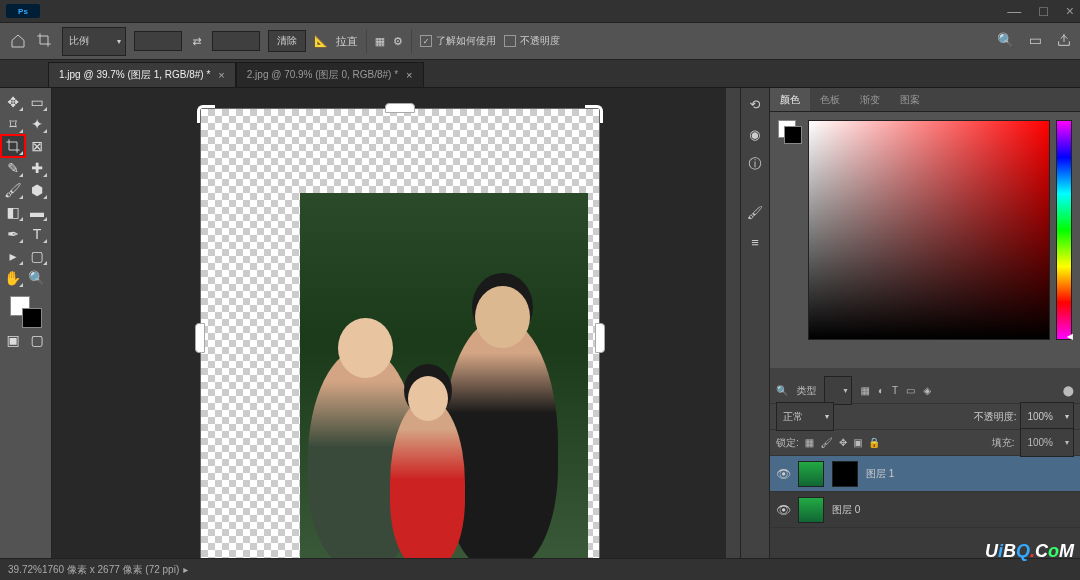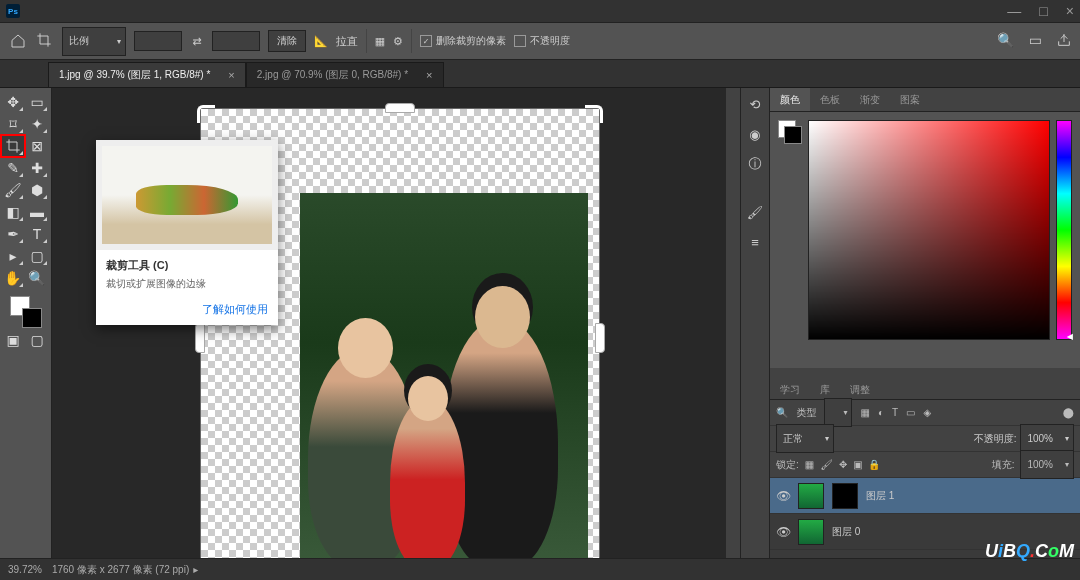--- a/index.html
+++ b/index.html
@@ -1,35 +1,35 @@
 <!DOCTYPE html>
 <html><head>
 <meta charset="utf-8">
 <style>
 *{margin:0;padding:0;box-sizing:border-box;font-family:"Microsoft YaHei",Arial,sans-serif}
 body{width:1080px;height:580px;background:#323232;color:#ccc;font-size:11px;overflow:hidden;position:relative}
 .titlebar{height:22px;background:#323232;display:flex;align-items:center;padding:0 6px}
-.ps-logo{width:14px;height:14px;background:#001e36;border-radius:2px;margin-right:8px;font-size:8px;color:#31a8ff;display:flex;align-items:center;justify-content:center;font-weight:bold}
+.ps-logo{width:34px;height:14px;background:#001e36;border-radius:2px;margin-right:8px;font-size:8px;color:#31a8ff;display:flex;align-items:center;justify-content:center;font-weight:bold}
 .menu{display:flex;gap:2px}
 .menu span{padding:3px 6px;cursor:default}
 .winctl{margin-left:auto;display:flex;gap:18px;font-size:14px;color:#999}
 .optbar{height:38px;background:#535353;display:flex;align-items:center;padding:0 8px;gap:8px;border-top:1px solid #222;border-bottom:1px solid #222}
 .home-ic{width:20px;height:18px;display:flex;align-items:center;justify-content:center}
 .crop-ic{width:18px;height:18px}
 .dd{background:#3f3f3f;border:1px solid #222;padding:2px 20px 2px 6px;position:relative;min-width:64px;height:29px;font-size:10px;display:flex;align-items:center}
 .dd::after{content:"▾";position:absolute;right:4px;font-size:8px}
 .inp{background:#3f3f3f;border:1px solid #222;width:48px;height:20px}
 .swap-ic{width:14px;height:14px;display:flex;align-items:center;justify-content:center}
 .btn{background:#3f3f3f;border:1px solid #222;padding:3px 8px;font-size:10px}
 .sep{width:1px;height:24px;background:#444}
 .chk{display:flex;align-items:center;gap:4px;font-size:10px}
 .chk .box{width:12px;height:12px;border:1px solid #999;display:flex;align-items:center;justify-content:center;font-size:8px}
 .right-icons{margin-left:auto;display:flex;gap:14px;font-size:14px}
 .tabs{height:28px;background:#323232;display:flex;align-items:flex-end;padding-left:48px;border-bottom:1px solid #1a1a1a}
-.tab{padding:5px 10px;font-size:10px;color:#999;background:#282828;border:1px solid #1a1a1a;border-bottom:none;display:flex;align-items:center;gap:18px}
+.tab{padding:5px 10px;font-size:10px;color:#999;background:#282828;border:1px solid #1a1a1a;border-bottom:none;display:flex;align-items:center;gap:8px}
 .tab.active{background:#3a3a3a;color:#eee}
 .tab .x{font-size:11px;color:#aaa}
 .main{display:flex;height:calc(580px - 22px - 38px - 28px - 22px)}
 .toolbar{width:52px;background:#535353;display:flex;flex-wrap:wrap;padding:4px 2px;gap:2px;align-content:flex-start;border-right:1px solid #222}
 .tool{width:22px;height:20px;display:flex;align-items:center;justify-content:center;font-size:14px;color:#ddd;position:relative}
 .tool.sel{outline:2px solid red;background:#3a3a3a}
 .tool .tri{position:absolute;bottom:1px;right:1px;border:2px solid transparent;border-right-color:#ccc;border-bottom-color:#ccc;width:0;height:0}
 .swatch{width:32px;height:32px;margin:6px auto 0;position:relative}
 .swatch .fg{width:20px;height:20px;background:#fff;border:1px solid #888;position:absolute;top:0;left:0}
 .swatch .bg{width:20px;height:20px;background:#000;border:1px solid #888;position:absolute;bottom:0;right:0}
@@ -79,21 +79,21 @@
 .lyr-opts{display:flex;align-items:center;gap:4px}
 .lyr-opts .dd{min-width:58px}
 .lock-row{font-size:10px;color:#bbb}
 .layer-list{flex:1;background:#3a3a3a}
 .layer{height:36px;display:flex;align-items:center;padding:0 6px;gap:8px;border-bottom:1px solid #333;font-size:10px}
 .layer.sel{background:#4a6a8a}
 .eye{width:14px;font-size:12px}
 .thumb{width:26px;height:26px;background:#888;border:1px solid #222}
 .thumb.photo-t{background:linear-gradient(#2a4,#163)}
 .mask{width:26px;height:26px;background:#000;border:1px solid #222}
-.statusbar{height:22px;background:#323232;display:flex;align-items:center;padding:0 8px;gap:10px;font-size:10px;color:#aaa;border-top:1px solid #222}
+.statusbar{height:22px;background:#323232;display:flex;align-items:center;padding:0 8px;gap:0;font-size:10px;color:#aaa;border-top:1px solid #222}
 .statusbar .arrow::after{content:"▸";margin-left:4px}
 .watermark{position:absolute;right:6px;bottom:18px;font-size:18px;font-weight:bold;font-style:italic}
 .watermark .u{color:#fff}.watermark .b{color:#3af}.watermark .d{color:#f33}.watermark .c{color:#3f6}
 svg{width:16px;height:16px;stroke:#ccc;fill:none;stroke-width:1.5}
 </style>
 </head>
 <body>
 
 <div class="titlebar">
   <div class="ps-logo">Ps</div>
@@ -119,21 +119,21 @@
   <input class="inp" style="">
   <div class="btn">清除</div>
   <div>📐</div>
   <span>拉直</span>
   <div class="sep"></div>
   <div>▦</div>
   <div>⚙</div>
   <div class="sep"></div>
   <div class="chk">
       <span class="box">✓</span>
-      <span>删除裁剪的像素</span>
+      <span>了解如何使用</span>
     </div>
   <div class="chk">
       <span class="box"></span>
       <span>不透明度</span>
     </div>
   <div class="right-icons">
     <span>🔍</span>
     <span>▭</span>
     <span><svg viewBox="0 0 24 24">
           <path d="M4 14v6h16v-6M12 3v12m-5-5l5-5 5 5"></path>
@@ -193,30 +193,20 @@
       <div class="crop-handle ch-r"></div>
       <div class="crop-handle ch-tl"></div>
       <div class="crop-handle ch-tr"></div>
     </div>
     <div class="photo">
       <div class="person p3"></div>
       <div class="person p1"></div>
       <div class="person p2"></div>
     </div>
 
-    <div class="tooltip">
-      <div class="timg">
-          <div class="timg-in"></div>
-        </div>
-      <div class="tb">
-        <div class="tt">裁剪工具 (C)</div>
-        <div class="td">裁切或扩展图像的边缘</div>
-      </div>
-      <div class="tl">了解如何使用</div>
-    </div>
   </div>
 
   <div class="vscroll"></div>
 
   <div class="collapsed">
     <div class="cic">⟲</div>
     <div class="cic">◉</div>
     <div class="cic">ⓘ</div>
     <div class="cic" style="height:8px"></div>
     <div class="cic">🖌</div>
@@ -233,25 +223,20 @@
     <div class="color-panel">
       <div class="csw">
           <div class="f"></div>
           <div class="b"></div>
         </div>
       <div class="gradient"></div>
       <div class="hue"></div>
     </div>
 
     <div class="mid-space"></div>
-    <div class="ptabs2">
-      <div class="ptab">学习</div>
-      <div class="ptab">库</div>
-      <div class="ptab">调整</div>
-    </div>
 
 
     <div class="layers">
       <div class="lrow kind">
         <span>🔍</span>
           <span>类型</span>
         <span class="dd" style="min-width:26px"></span>
         <span>▦</span>
         <span>◐</span>
         <span>T</span>

